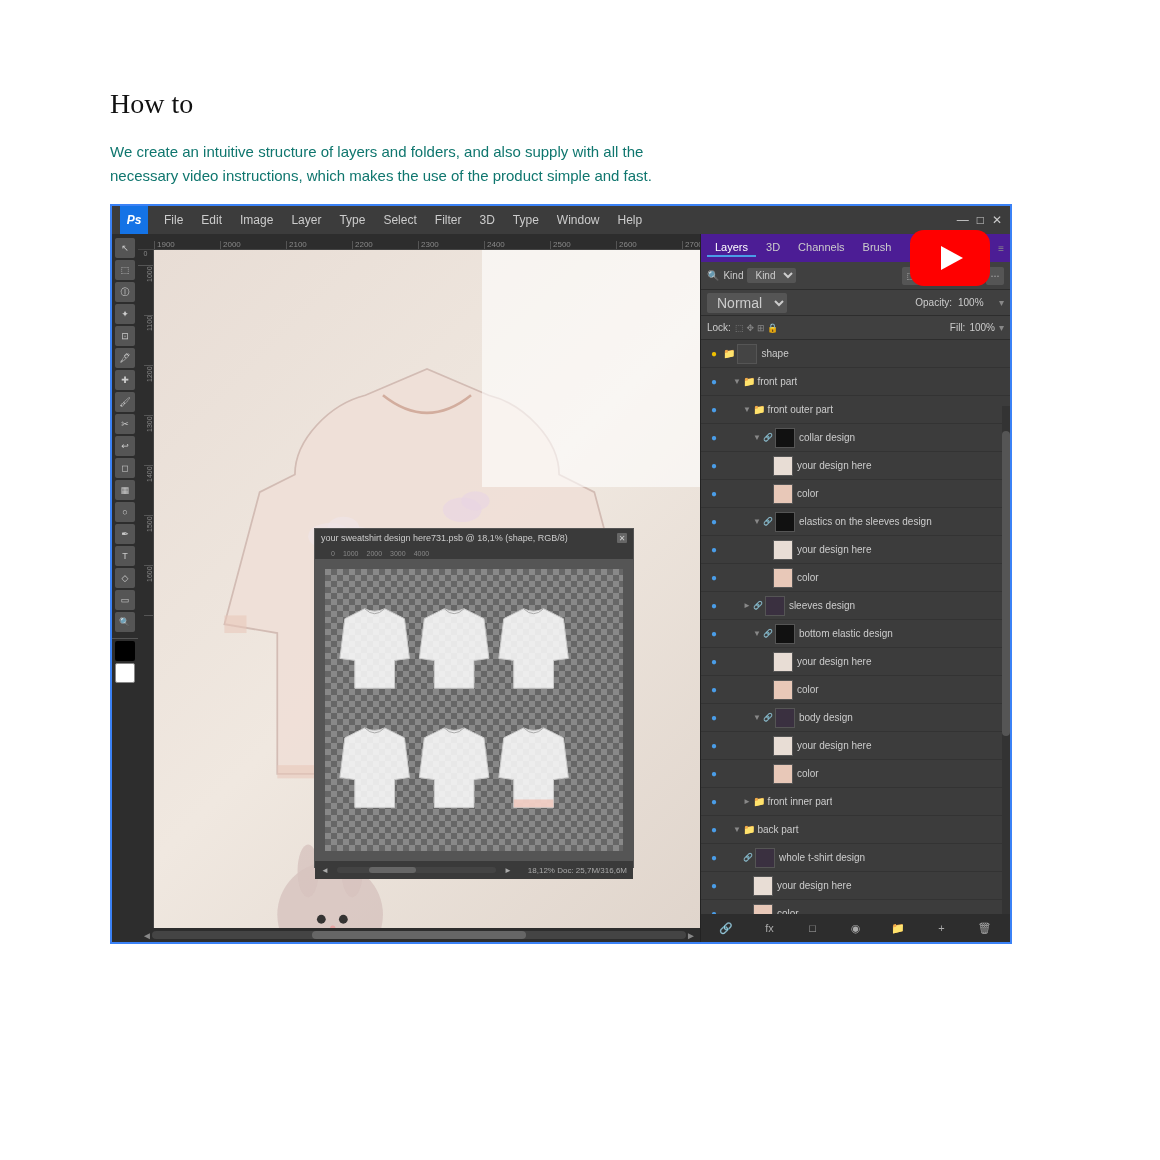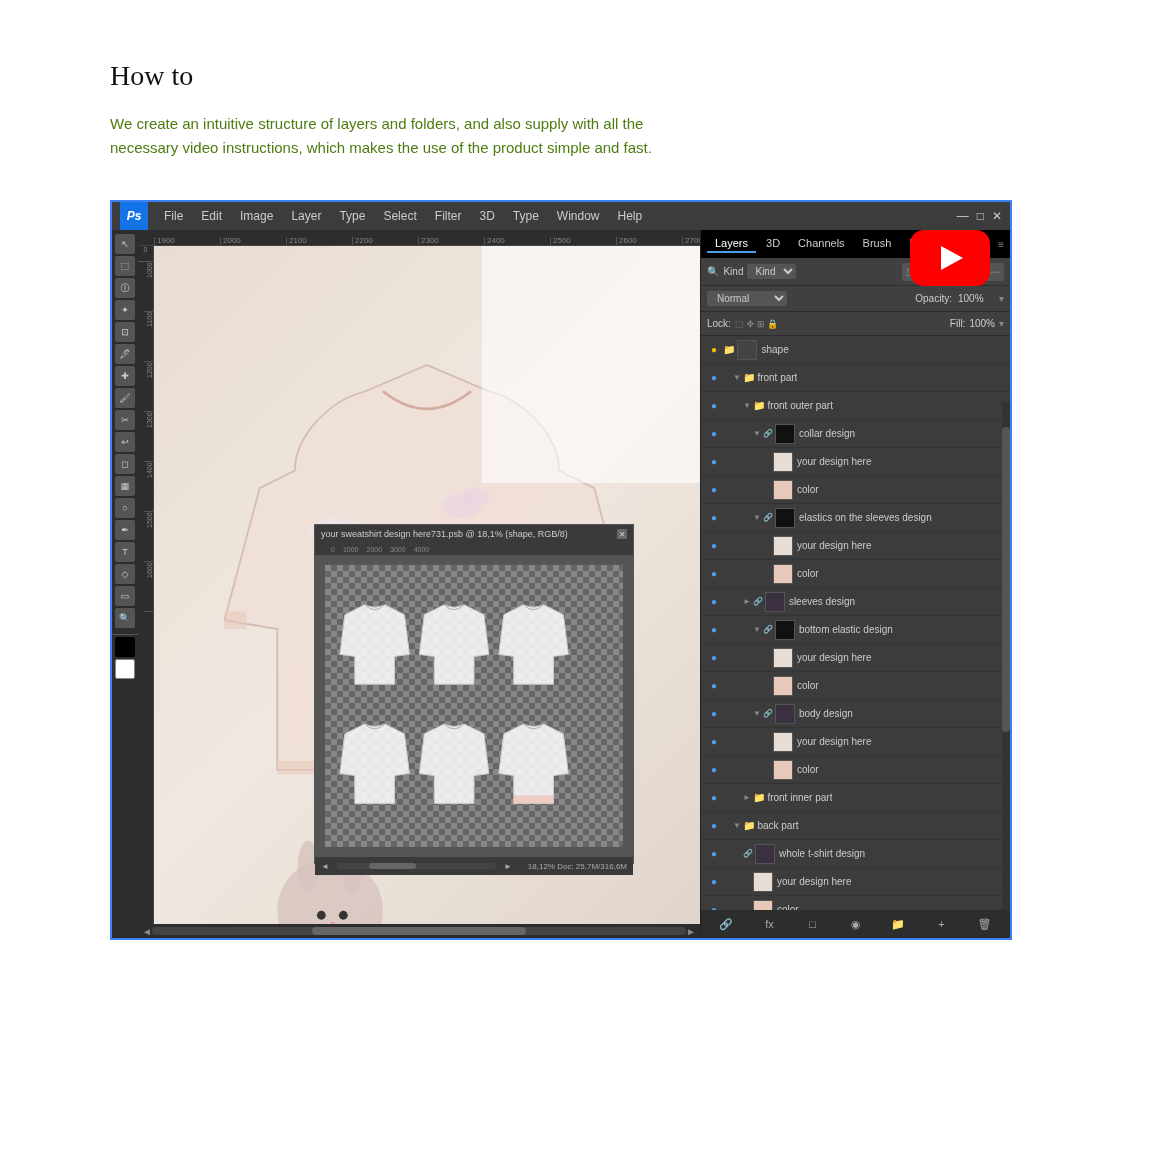--- a/index.html
+++ b/index.html
@@ -5,37 +5,37 @@
     * { margin: 0; padding: 0; box-sizing: border-box; }
     body {
       width: 1160px;
       height: 1160px;
       background: #fff;
       font-family: Arial, sans-serif;
       overflow: hidden;
     }
 
     .page-container {
-      padding: 60px 110px;
+      padding: 88px 110px;
     }
 
     .section-title {
       font-size: 28px;
       font-weight: 400;
       color: #111;
       margin-bottom: 20px;
       font-family: Georgia, serif;
     }
 
     .section-desc {
       font-size: 15px;
-      color: #4d7c0f;
+      color: #0f766e;
       line-height: 1.6;
       max-width: 560px;
-      margin-bottom: 40px;
+      margin-bottom: 16px;
     }
 
     
     .youtube-btn {
       position: absolute;
       top: 230px;
       right: 170px;
       width: 80px;
       height: 56px;
       background: #ff0000;
@@ -302,21 +302,21 @@
       background: #3c3c3c;
       border-left: 1px solid #222;
       display: flex;
       flex-direction: column;
       flex-shrink: 0;
     }
 
     .panel-tabs {
       display: flex;
       align-items: center;
-      background: #000000;
+      background: #4c1d95;
       height: 28px;
       padding: 0 6px;
       gap: 2px;
     }
 
     .panel-tab {
       font-size: 11px;
       color: #ccc;
       padding: 2px 8px;
       cursor: pointer;
@@ -388,21 +388,21 @@
       align-items: center;
       padding: 0 6px;
       gap: 6px;
       border-bottom: 1px solid #2d2d2d;
     }
 
     .blend-dropdown {
       background: #555;
       border: none;
       color: #ccc;
-      font-size: 10px;
+      font-size: 14px;
       padding: 1px 6px;
       border-radius: 2px;
       min-width: 80px;
     }
 
     .opacity-label {
       font-size: 10px;
       color: #ccc;
       margin-left: auto;
     }

